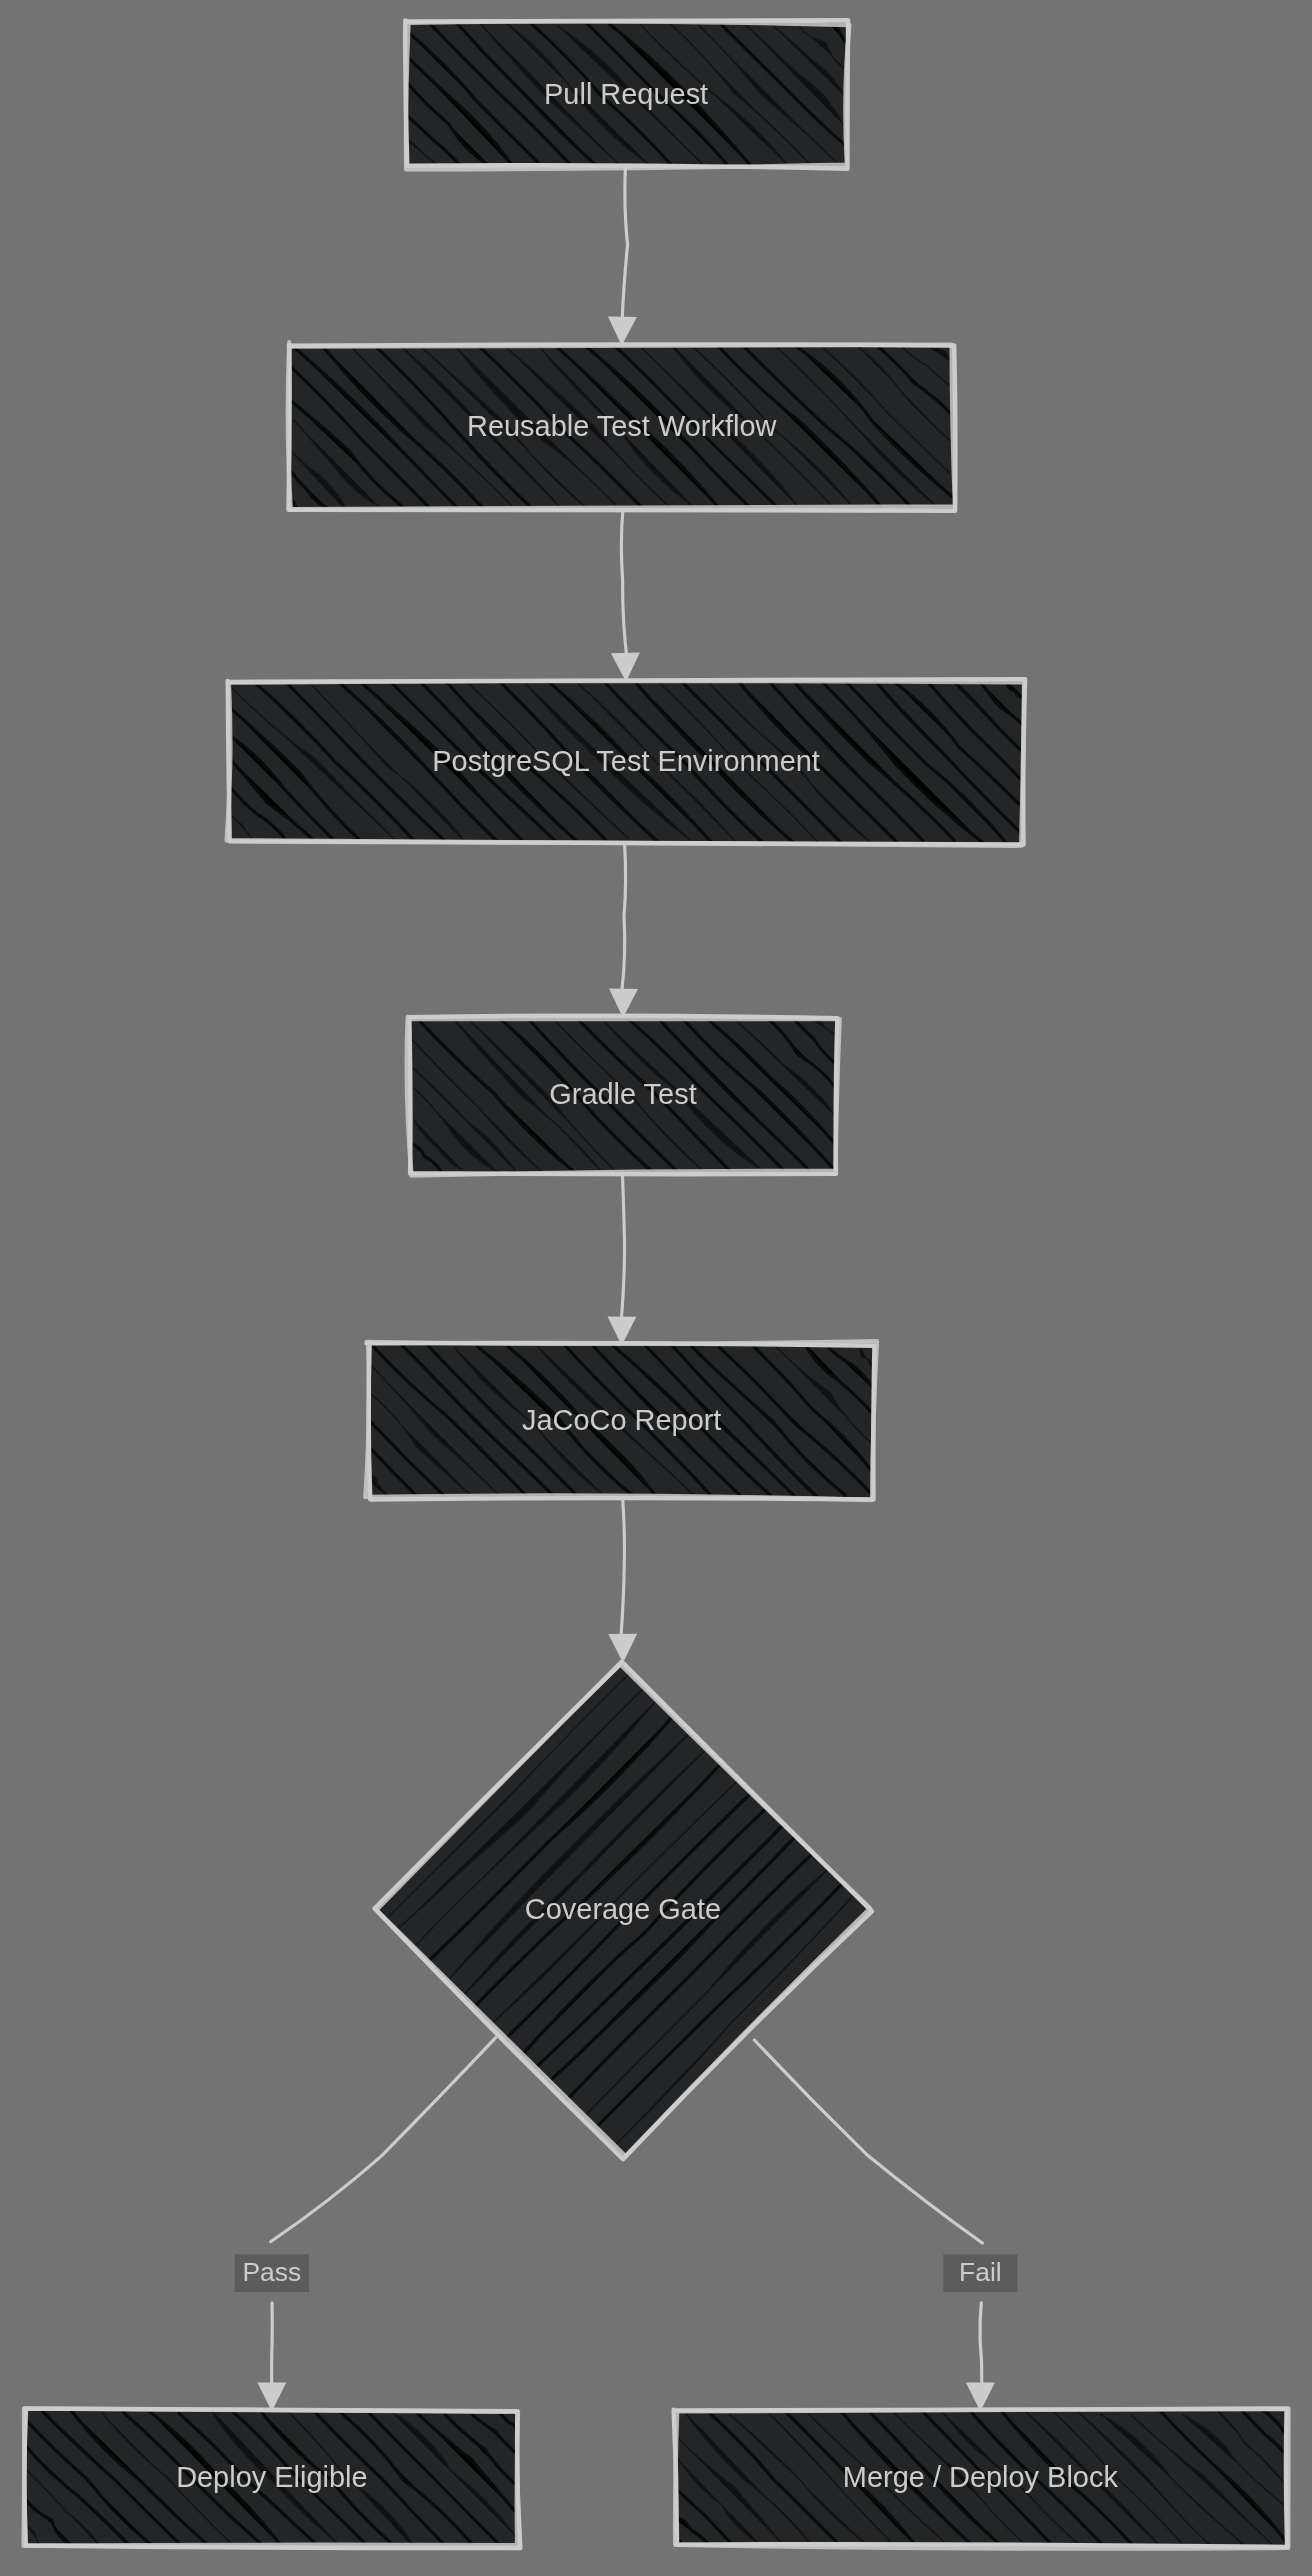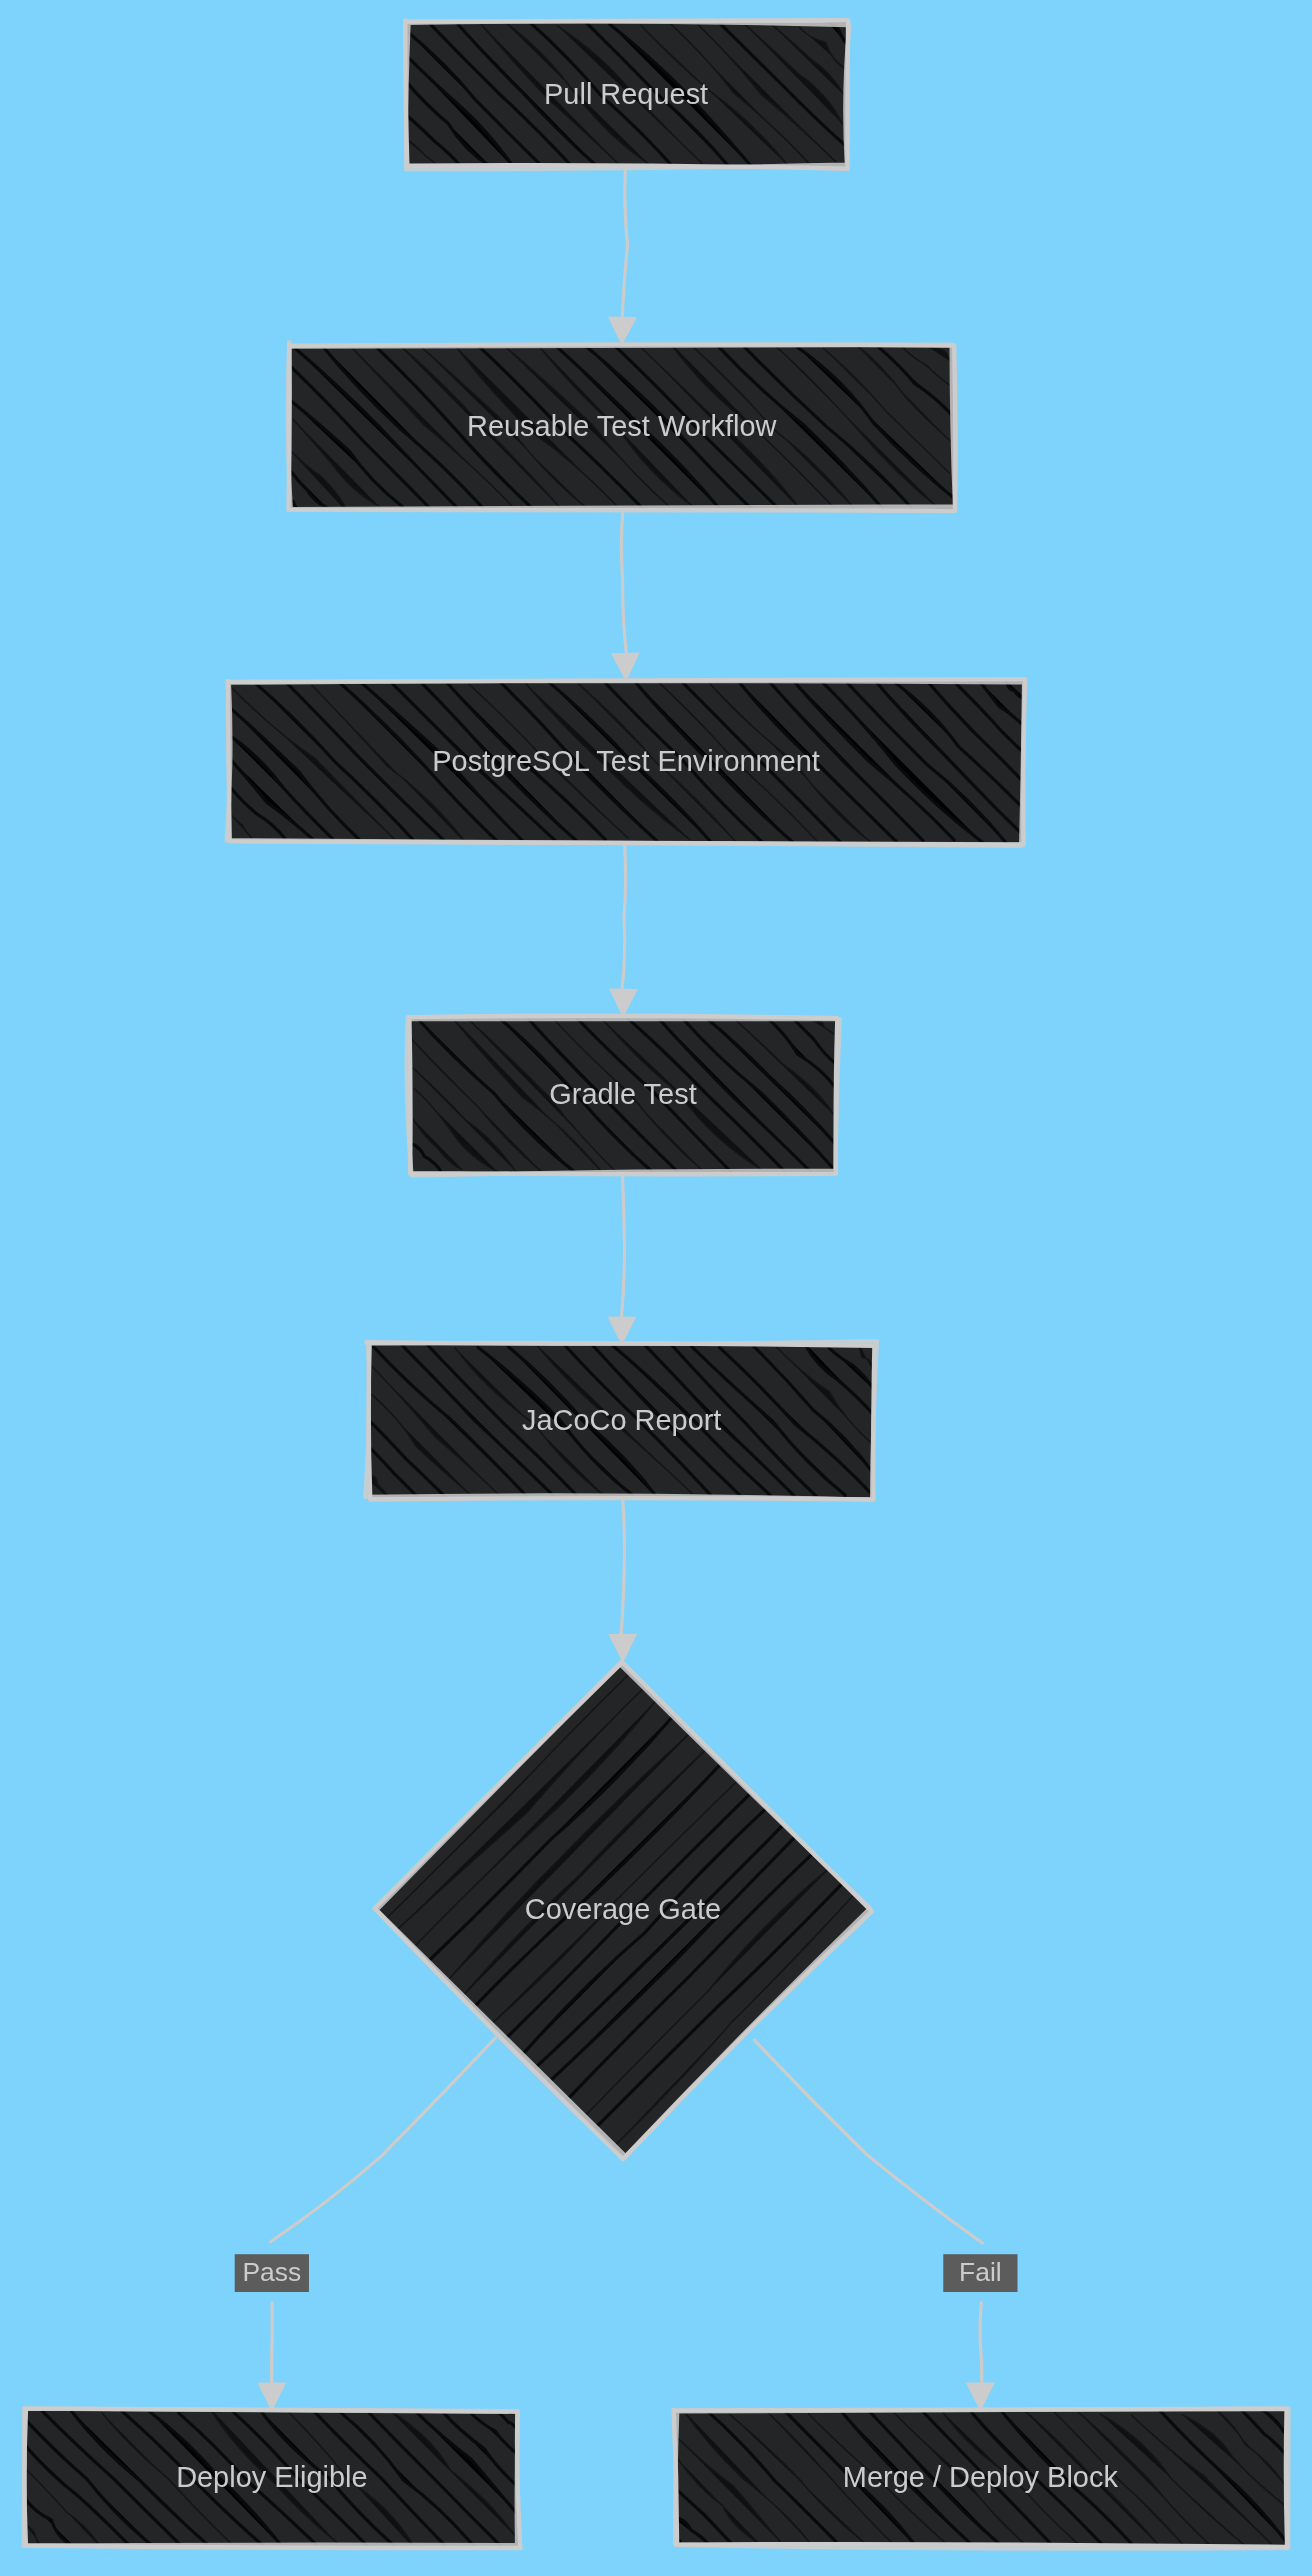--- a/index.html
+++ b/index.html
@@ -2,21 +2,21 @@
 <html style="font-size:10px"><head>
 <meta charset="utf-8">
 <title>CI Coverage Gate Flowchart</title>
 <style>
   html,body{margin:0;padding:0;background:#000;}
   body{
     width:1312px;height:2576px;overflow:hidden;
     font-family:"Liberation Sans","DejaVu Sans",sans-serif;
     -webkit-font-smoothing:antialiased;
   }
-  #stage{position:relative;width:1312px;height:2576px;background:#7dd3fc;}
+  #stage{position:relative;width:1312px;height:2576px;background:#737373;}
   #stage svg{position:absolute;left:0;top:0;width:1312px;height:2576px;display:block;}
   .nodelabel{
     fill:#cccccc;
     font-family:"Liberation Sans","DejaVu Sans",sans-serif;
     font-size:46px;
     text-anchor:middle;
     dominant-baseline:middle;
   }
   .edgelabel{
     fill:#cccccc;

